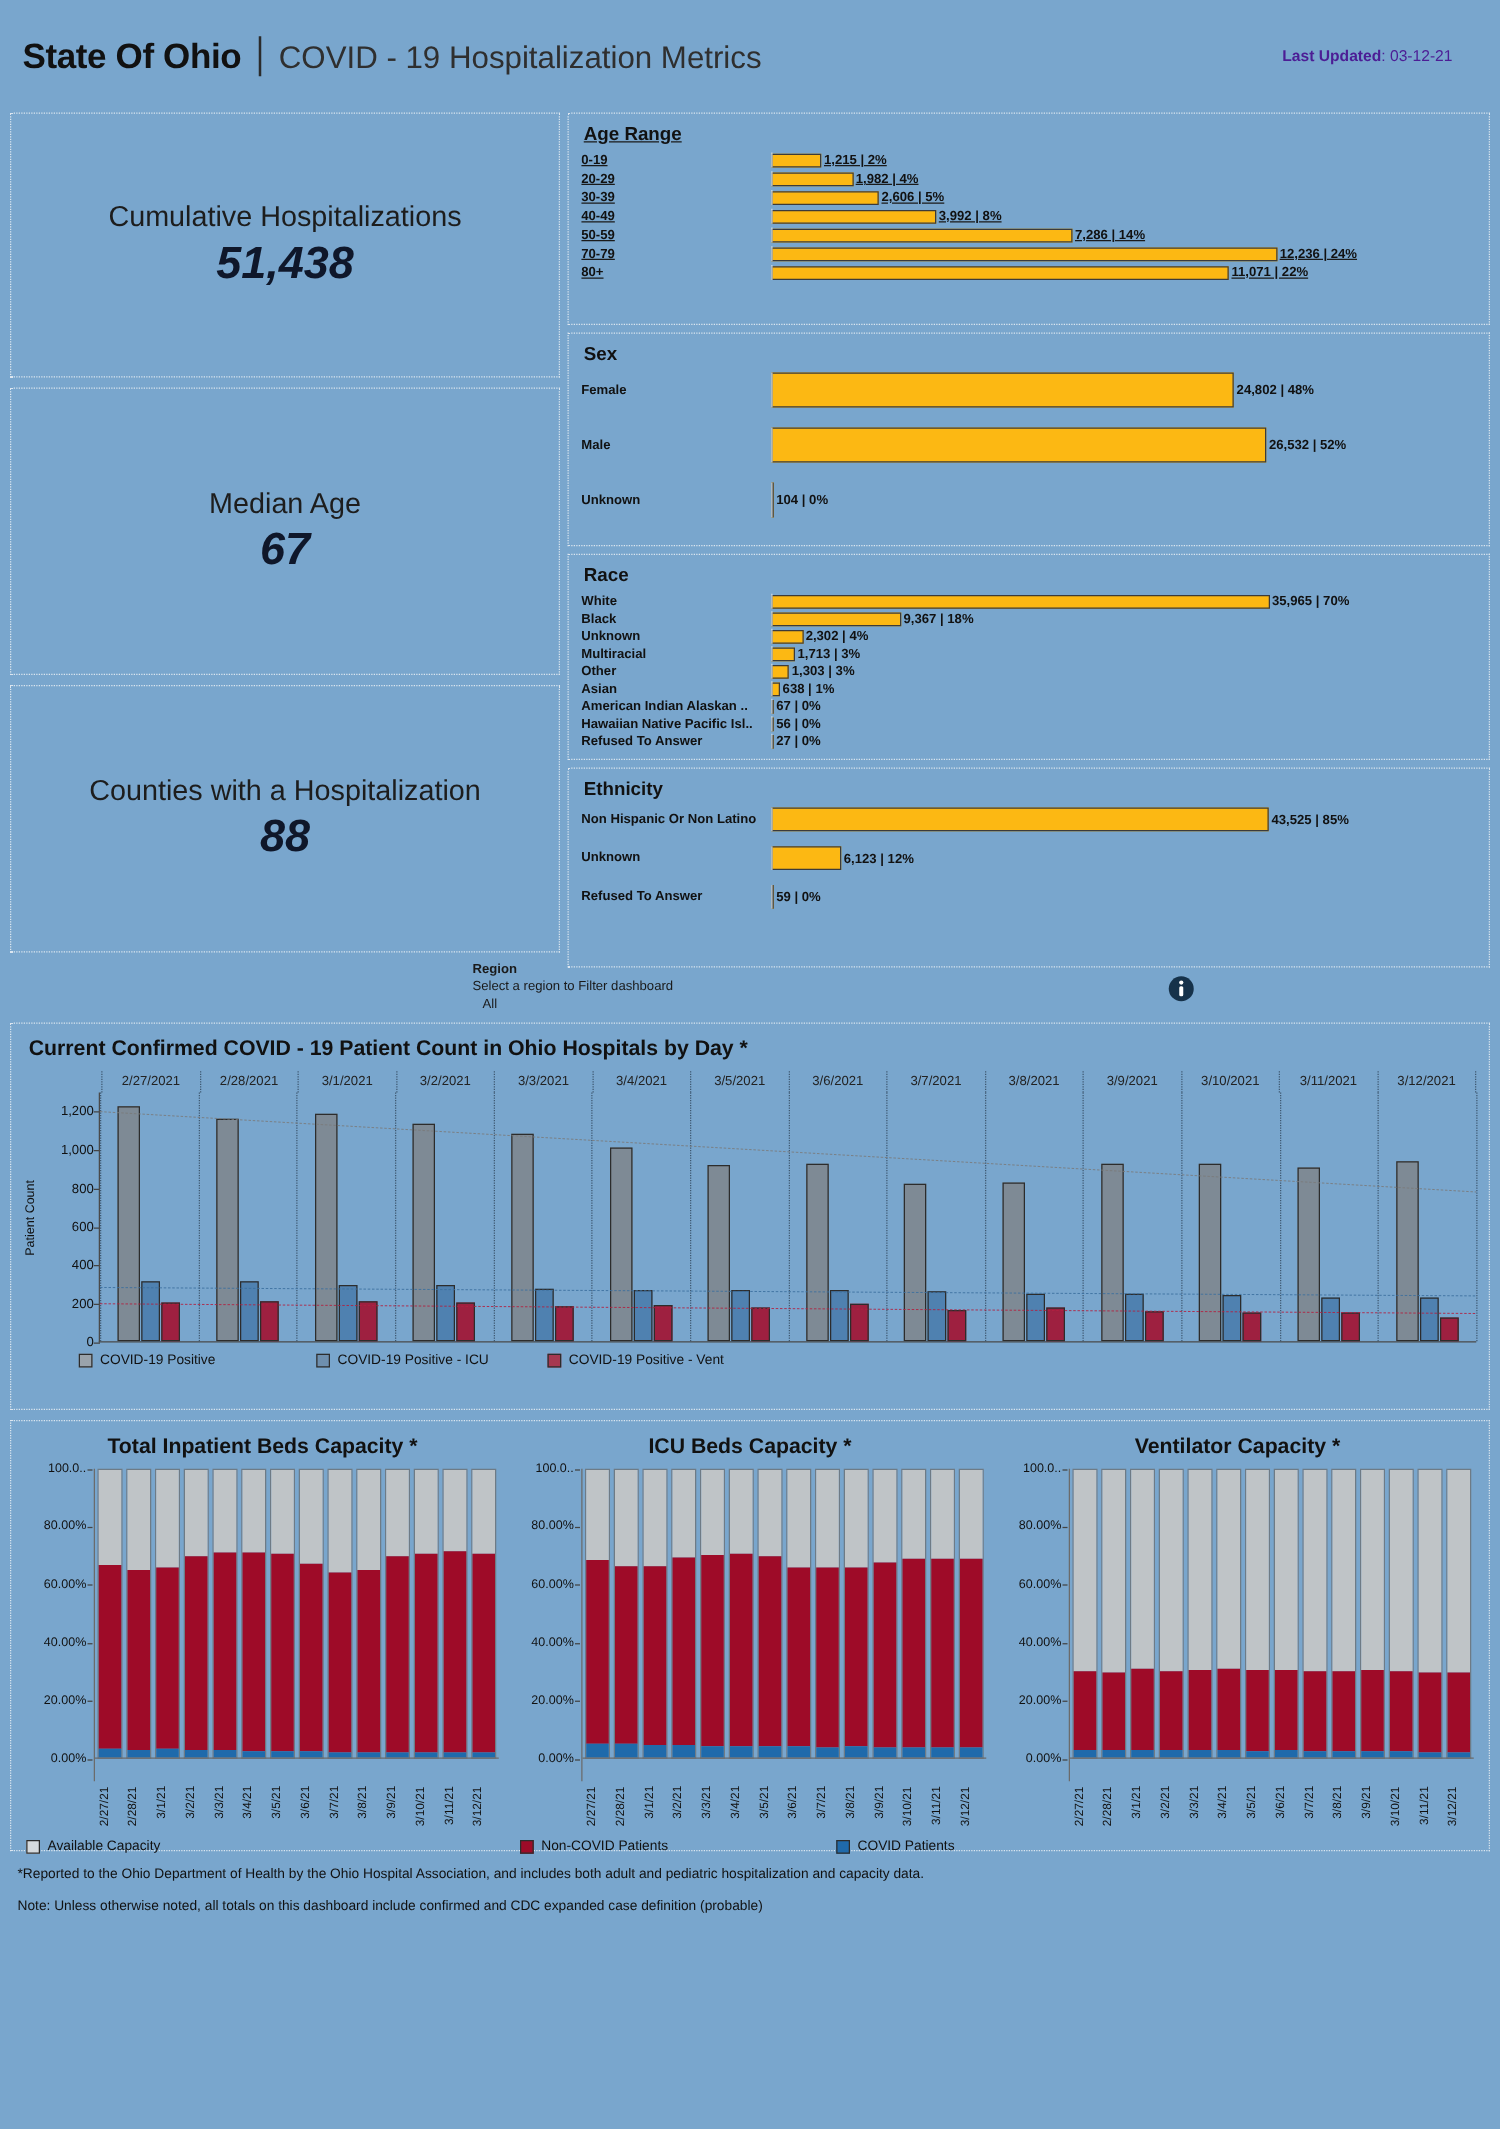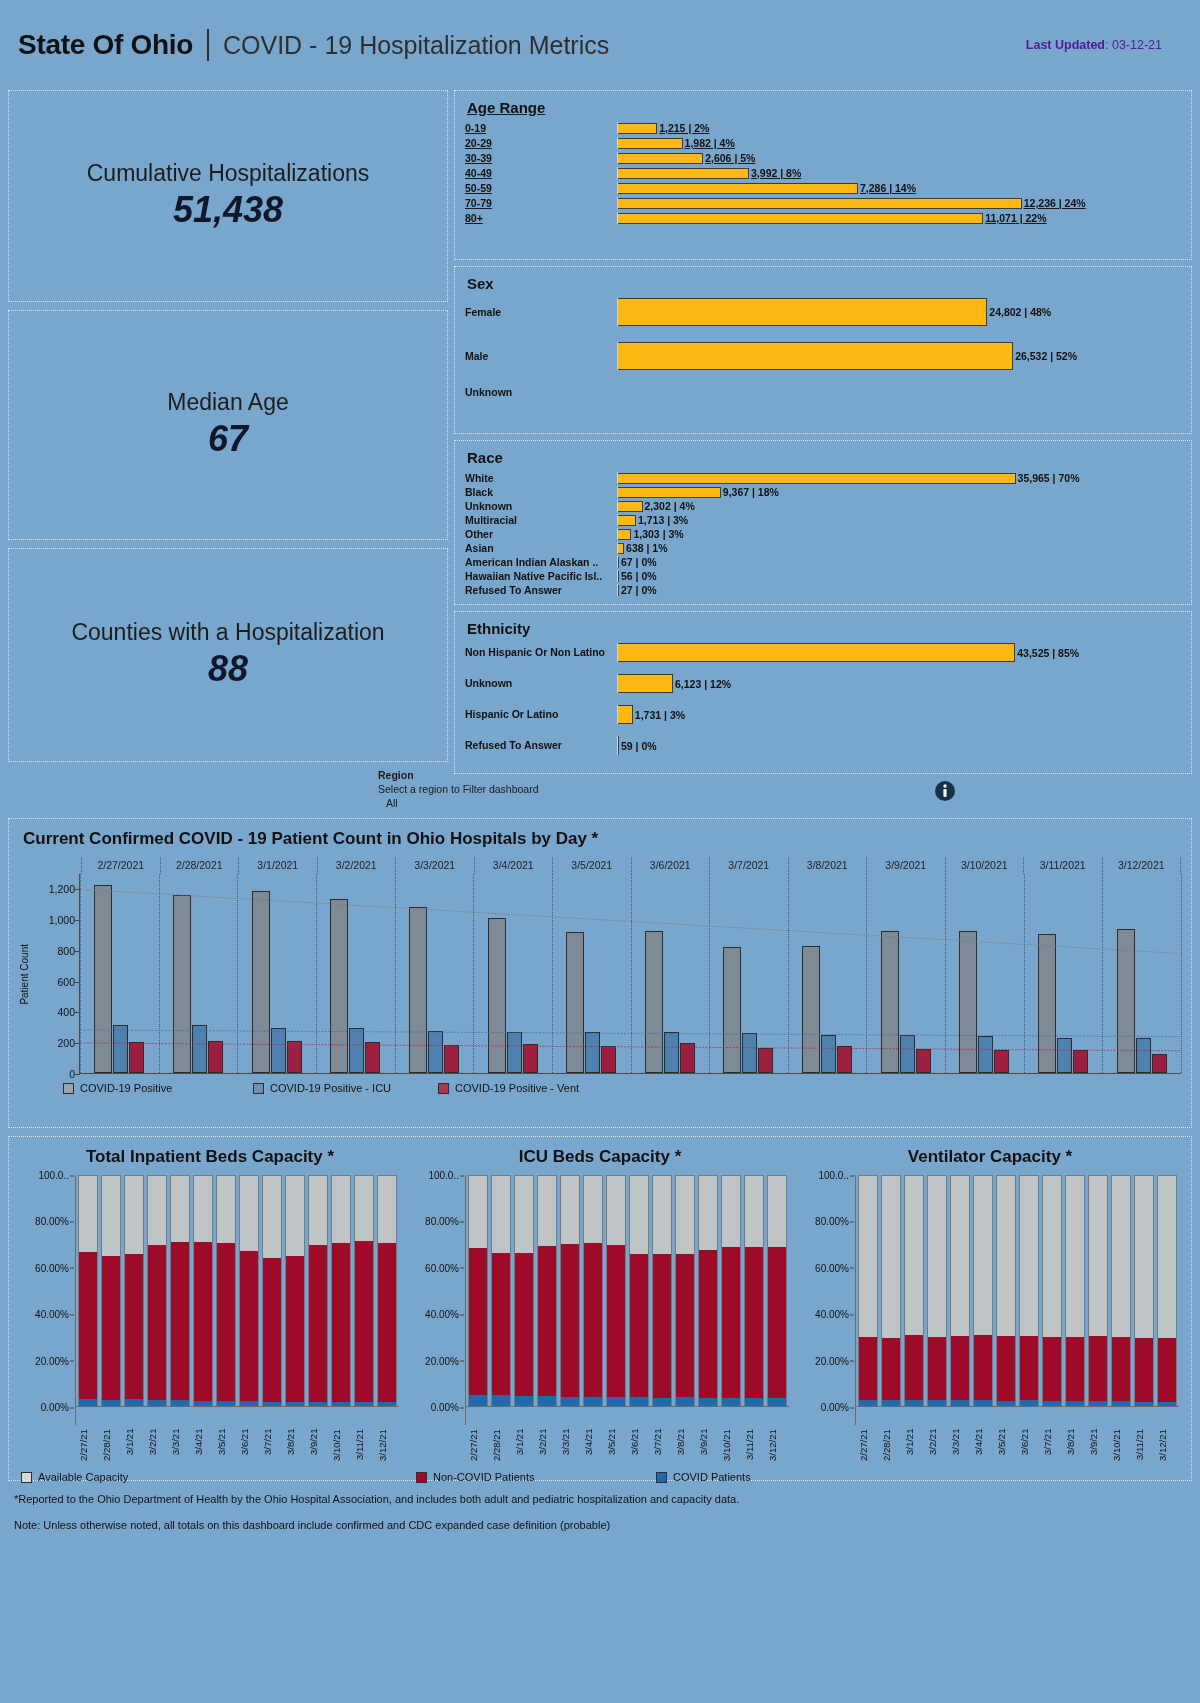--- a/index.html
+++ b/index.html
@@ -222,20 +222,25 @@
           <div class="brow">
             <div class="blabel">Male</div>
             <div class="btrack">
               <div class="axis-line"></div>
               <div class="bar" style="width: 396.137px;"></div>
               <div class="bval">26,532 | 52%</div>
             </div>
           </div>
           <div class="brow">
             <div class="blabel">Unknown</div>
+            <div class="btrack">
+              <div class="axis-line"></div>
+              <div class="bar" style="width: 1.55278px;"></div>
+              <div class="bval">104 | 0%</div>
+            </div>
           </div>
         </div>
     </div>
     <div class="demo-panel" id="race-panel" style="flex:0 0 158px;">
       <div class="demo-title">Race</div>
       <div id="race-rows">
           <div class="brow">
             <div class="blabel">White</div>
             <div class="btrack">
               <div class="axis-line"></div>
@@ -319,28 +324,20 @@
               <div class="bar" style="width: 398.207px;"></div>
               <div class="bval">43,525 | 85%</div>
             </div>
           </div>
           <div class="brow">
             <div class="blabel wrap">Unknown</div>
             <div class="btrack">
               <div class="axis-line"></div>
               <div class="bar" style="width: 56.0189px;"></div>
               <div class="bval">6,123 | 12%</div>
-            </div>
-          </div>
-          <div class="brow">
-            <div class="blabel wrap">Hispanic Or Latino</div>
-            <div class="btrack">
-              <div class="axis-line"></div>
-              <div class="bar" style="width: 15.8368px;"></div>
-              <div class="bval">1,731 | 3%</div>
             </div>
           </div>
           <div class="brow">
             <div class="blabel wrap">Refused To Answer</div>
             <div class="btrack">
               <div class="axis-line"></div>
               <div class="bar" style="width: 1px;"></div>
               <div class="bval">59 | 0%</div>
             </div>
           </div>
@@ -819,21 +816,21 @@
     </div>
   <div id="cap-legend">
       <div class="cap-leg" style="width: 395px;">
         <span class="cap-leg-sw" style="background: rgb(214, 218, 221);"></span>
         <span>Available Capacity</span>
       </div>
       <div class="cap-leg" style="width: 240px;">
         <span class="cap-leg-sw" style="background: rgb(158, 11, 40);"></span>
         <span>Non-COVID Patients</span>
       </div>
-      <div class="cap-leg" style="width: 240px;">
+      <div class="cap-leg" style="width: 240px; margin-left: 13px;">
         <span class="cap-leg-sw" style="background: rgb(31, 106, 171);"></span>
         <span>COVID Patients</span>
       </div>
     </div>
 </div>
 
 <div id="footer">
   <div class="foot-note">*Reported to the Ohio Department of Health by the Ohio Hospital Association, and includes both adult and pediatric hospitalization and capacity data.</div>
   <div class="foot-note">Note: Unless otherwise noted, all totals on this dashboard include confirmed and CDC expanded case definition (probable)</div>
 </div>

